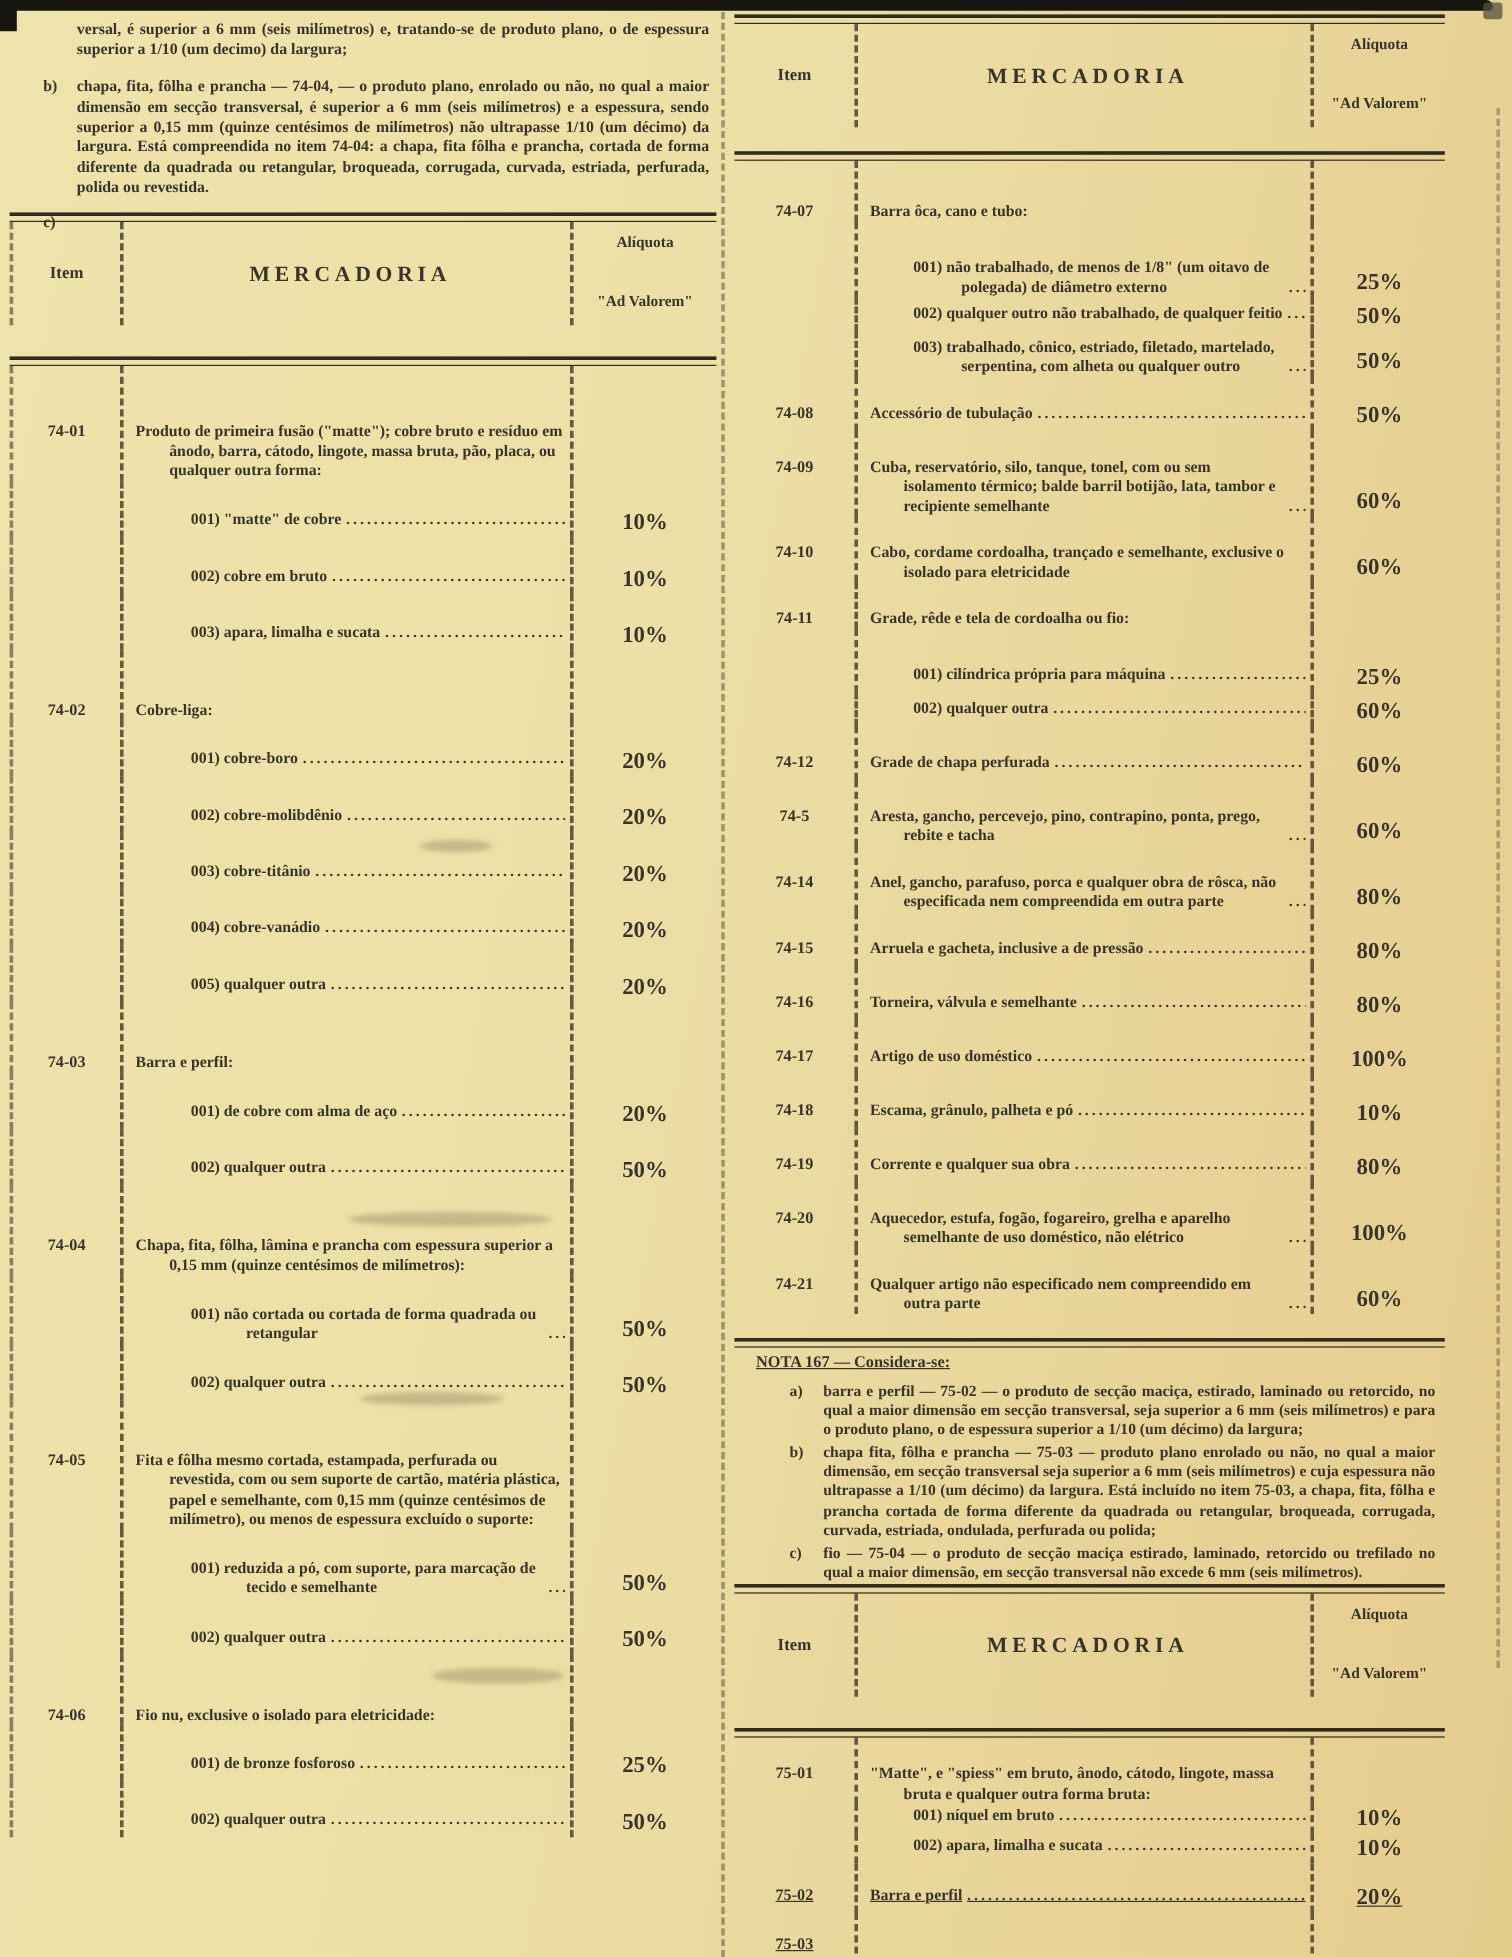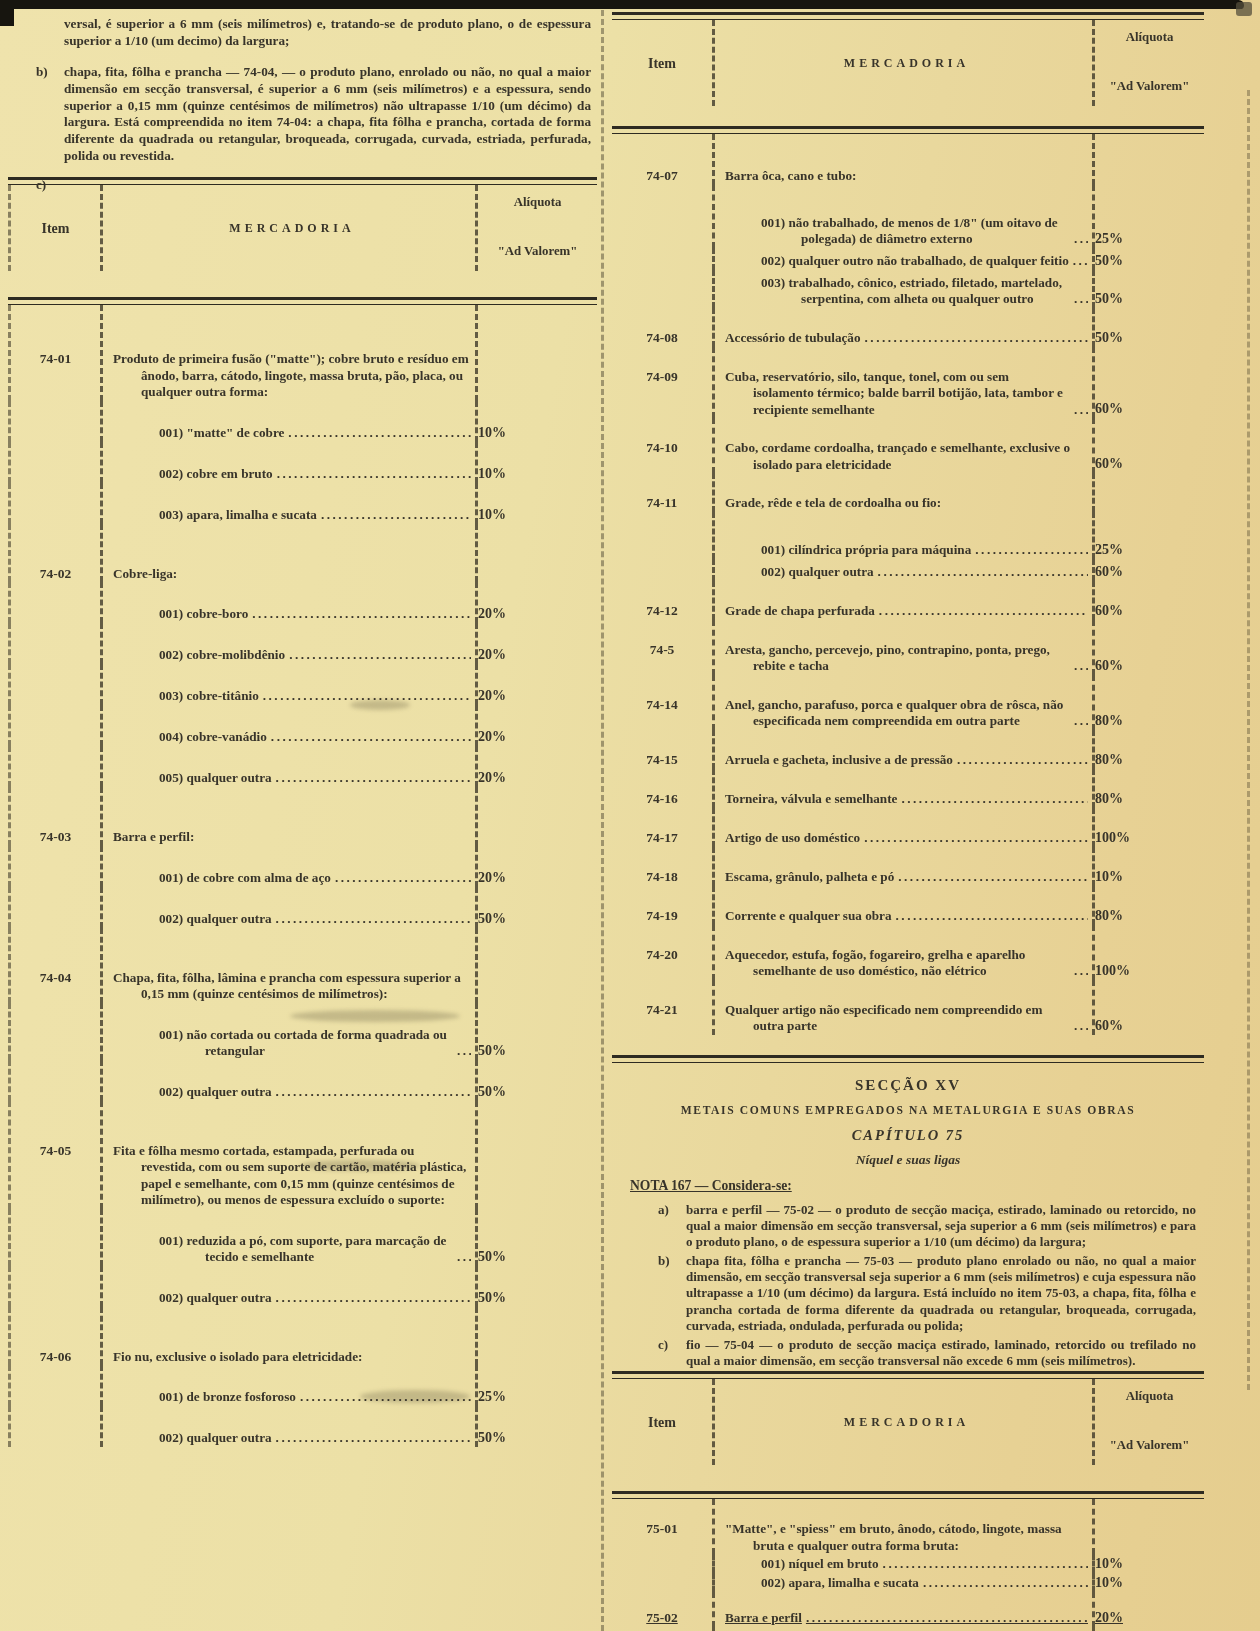--- a/index.html
+++ b/index.html
@@ -32,25 +32,25 @@
 
   
   .tgrid{display:grid;}
   .t-left .tgrid{grid-template-columns:92px 1fr 122px;}
   .t-right .tgrid, .t-bottom .tgrid{grid-template-columns:100px 1fr 112px;}
   .tgrid > div{min-width:0;}
   .c2,.c3{border-left:3px dashed rgba(52,47,33,.75);}
   .t-left .c1{border-left:3px dashed rgba(52,47,33,.55);}
   .c1{text-align:center;font-size:13.5px;padding-top:2px;}
   .c2{padding:0 4px 0 10px;font-size:13.2px;line-height:1.25;}
-  .c3{display:flex;align-items:flex-end;justify-content:flex-start;font-size:14px;padding-bottom:1px;}
+  .c3{display:flex;align-items:flex-end;justify-content:center;font-size:19px;padding-bottom:1px;}
   
   .thead .c1,.thead .c2{display:flex;align-items:center;justify-content:center;}
   .thead .c1{font-size:14px;height:84px;}
-  .thead .c2{letter-spacing:4px;font-size:12px;}
+  .thead .c2{letter-spacing:4px;font-size:18px;}
   .thead .c3{display:flex;flex-direction:column;align-items:center;justify-content:space-between;padding:10px 0 12px;font-size:12.8px;}
   
   .fill{display:flex;align-items:flex-end;}
   .txt{padding-left:28px;text-indent:-28px;}
   .sub .txt{padding-left:92px;text-indent:-46px;}
   .t-right .sub .txt,.t-bottom .sub .txt{padding-left:76px;text-indent:-40px;}
   .dots{flex:1 1 0;min-width:14px;overflow:hidden;white-space:nowrap;letter-spacing:2.5px;padding-left:4px;}
   
   .t-left .pt-first{padding-top:46px;}
   .t-left .pt-desc{padding-top:42px;}
@@ -524,26 +524,20 @@
             <span class="dots">............................................................................................................................................................................................................................</span>
           </div>
         </div>
         <div class="c3 pt-desc">
           <span>60%</span>
         </div>
       </div>
     <div class="hrule"></div>
   </div>
 
-  <div class="sect">
-    <div class="s1">SECÇÃO XV</div>
-    <div class="s2">METAIS COMUNS EMPREGADOS NA METALURGIA E SUAS OBRAS</div>
-    <div class="s3">CAPÍTULO 75</div>
-    <div class="s4">Níquel e suas ligas</div>
-  </div>
   <div class="nota-head">NOTA 167 — Considera-se:</div>
   <div class="nota-notes" id="nota-notes">
       <div class="note"><span class="lbl">a)</span><span>barra e perfil — 75-02 — o produto de secção maciça, estirado, laminado ou retorcido, no qual a maior dimensão em secção transversal, seja superior a 6 mm (seis milímetros) e para o produto plano, o de espessura superior a 1/10 (um décimo) da largura;</span></div>
       <div class="note"><span class="lbl">b)</span><span>chapa fita, fôlha e prancha — 75-03 — produto plano enrolado ou não, no qual a maior dimensão, em secção transversal seja superior a 6 mm (seis milímetros) e cuja espessura não ultrapasse a 1/10 (um décimo) da largura. Está incluído no item 75-03, a chapa, fita, fôlha e prancha cortada de forma diferente da quadrada ou retangular, broqueada, corrugada, curvada, estriada, ondulada, perfurada ou polida;</span></div>
       <div class="note"><span class="lbl">c)</span><span>fio — 75-04 — o produto de secção maciça estirado, laminado, retorcido ou trefilado no qual a maior dimensão, em secção transversal não excede 6 mm (seis milímetros).</span></div>
     </div>
 
   <div class="t-bottom">
     <div class="hrule"></div>
     <div class="tgrid thead">

